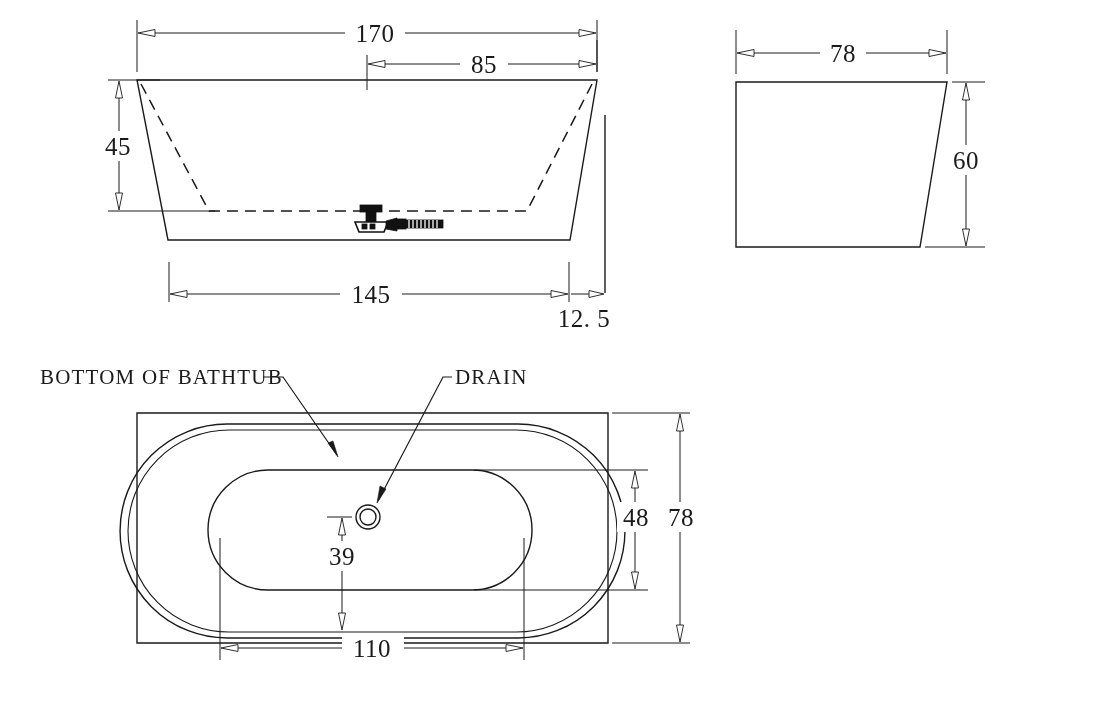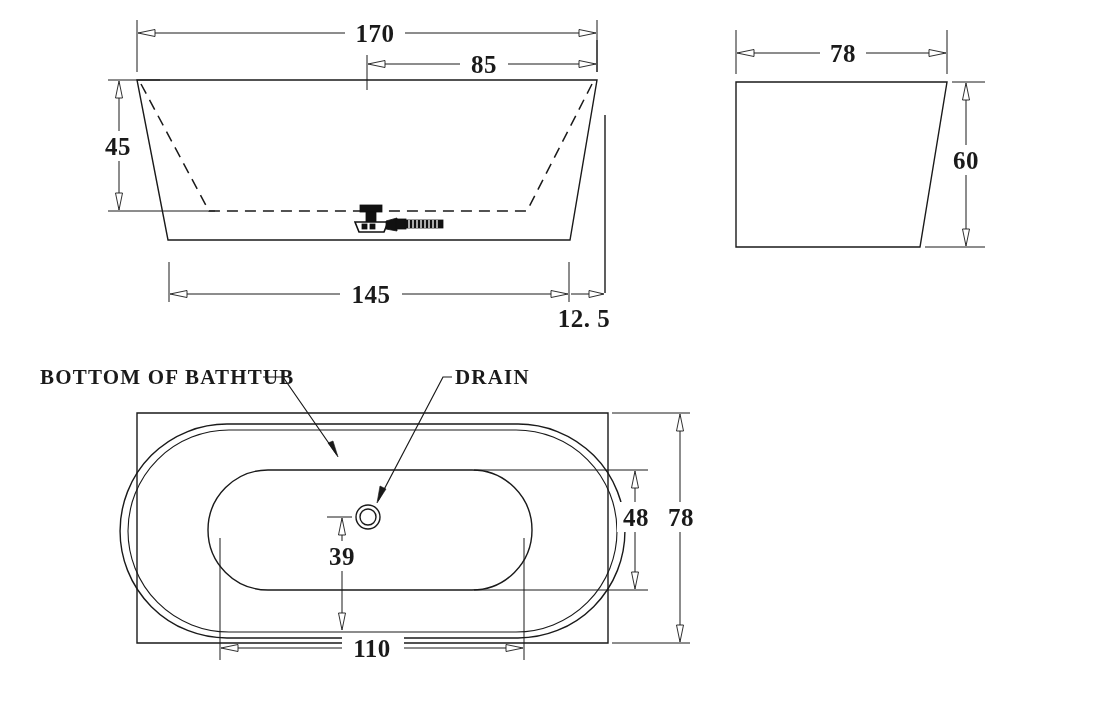--- a/index.html
+++ b/index.html
@@ -11,21 +11,20 @@
     width: 1100px;
     height: 720px;
     overflow: hidden;
     font-family: "Liberation Serif", "DejaVu Serif", serif;
   }
   #drawing-root {
     position: relative;
     width: 1100px;
     height: 720px;
     background: #ffffff;
-    font-weight: bold;
   }
   svg#cad {
     display: block;
     width: 1100px;
     height: 720px;
     background: #ffffff;
   }
   .geom {
     fill: none;
     stroke: #1a1a1a;

